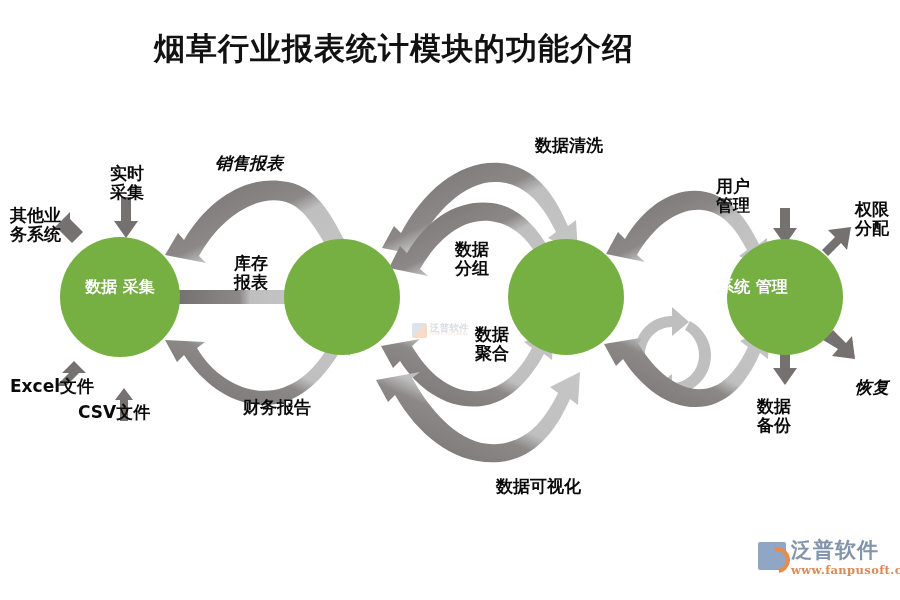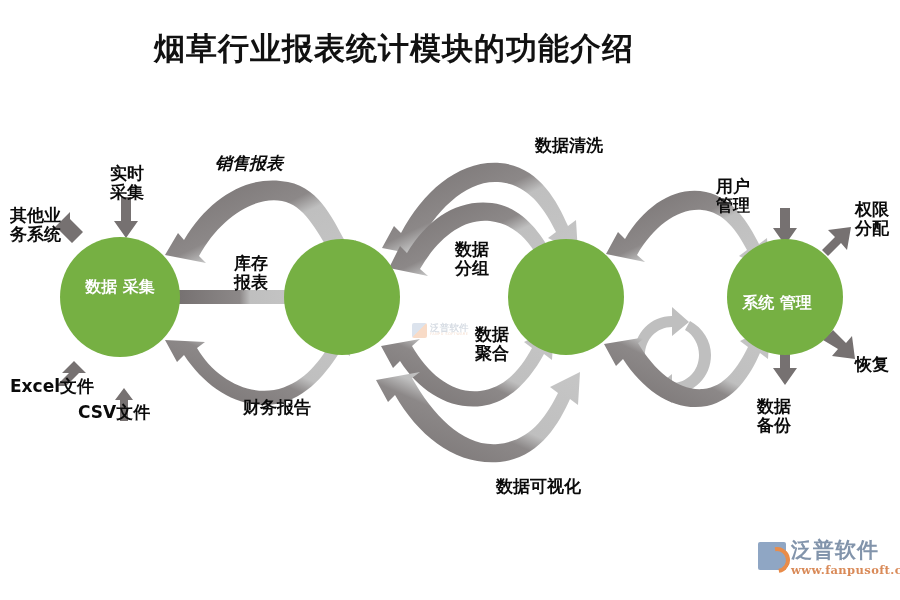--- a/index.html
+++ b/index.html
@@ -344,21 +344,21 @@
   <div class="watermark">
     <div class="wm-mark"></div>
     <div class="wm-text">
       <div class="wm-cn">泛普软件</div>
       <div class="wm-en">FANPU SOFTWARE</div>
     </div>
   </div>
 
   <div class="node-label" style="left:60px;  top:277px;">数据
 采集</div>
-  <div class="node-label" style="left:717px; top:277px;margin-top:16px;">系统
+  <div class="node-label" style="left:693px; top:277px;">系统
 管理</div>
 
   <div class="edge-label left" style="left:10px;  top:198px;margin-top:8px;">其他业
 务系统</div>
   <div class="edge-label left" style="left:88px;  top:164px;margin-left:22px;">实时
 采集</div>
   <div class="edge-label left" style="left:10px;  top:377px;">Excel文件</div>
   <div class="edge-label left" style="left:78px;  top:403px;">CSV文件</div>
 
   <div class="edge-label left" style="left:215px; top:154px;font-style:italic;">销售报表</div>
@@ -369,21 +369,21 @@
   <div class="edge-label left" style="left:455px; top:240px;">数据
 分组</div>
   <div class="edge-label left" style="left:475px; top:325px;">数据
 聚合</div>
   <div class="edge-label left" style="left:496px; top:449px;margin-top:28px;">数据可视化</div>
 
   <div class="edge-label left" style="left:716px; top:177px;">用户
 管理</div>
   <div class="edge-label left" style="left:855px; top:200px;">权限
 分配</div>
-  <div class="edge-label left" style="left:855px; top:355px;">恢复</div>
+  <div class="edge-label left" style="left:855px; top:378px;font-style:italic;">恢复</div>
   <div class="edge-label left" style="left:757px; top:397px;">数据
 备份</div>
 
   <div class="brand-logo">
     <div class="logo-mark">
       <div class="sq"></div>
       <div class="swoosh"></div>
     </div>
     <div class="logo-text">
       <div class="logo-cn">泛普软件</div>

